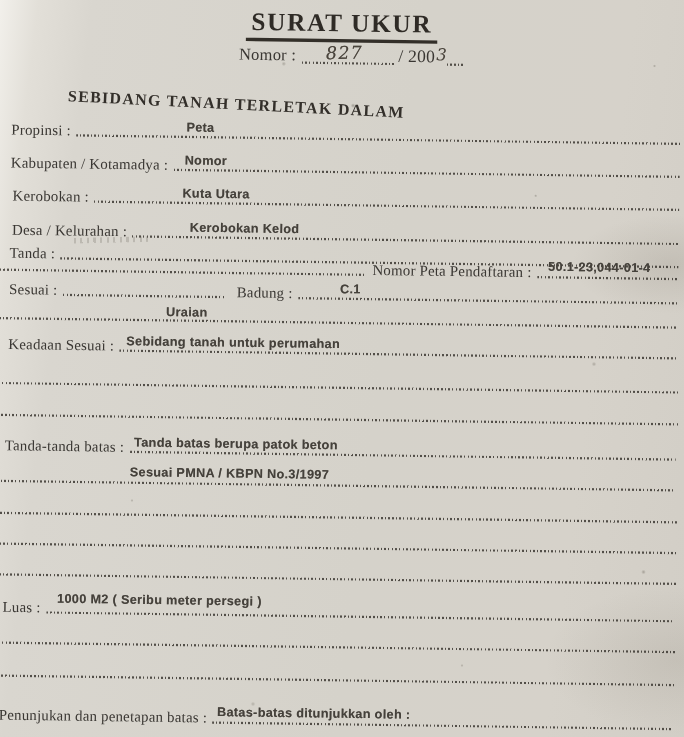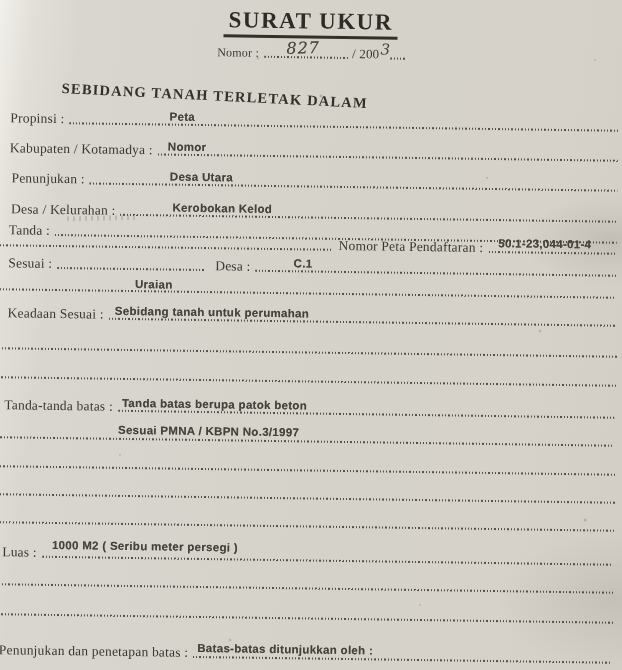--- a/index.html
+++ b/index.html
@@ -56,26 +56,26 @@
 <body>
 
 <div class="paper">
   <div class="content">
 
     <div class="title-wrap">
       <span class="title">SURAT UKUR</span>
     </div>
 
     <div class="nomor-row">
-      <span class="lbl" style="font-size:12px">Nomor :</span>
+      <span class="lbl" style="font-size:15px">Nomor :</span>
       <span class="fill fixed" style="width:84px;height:20px">
         <span class="dl dl-bg"></span>
         <span class="val hand" style="left:22px;bottom:3px;font-size:16px;font-weight:normal;letter-spacing:1px;transform:rotate(-2deg);font-family:'DejaVu Serif',serif">827</span>
       </span>
-      <span class="lbl" style="font-size:13px;padding:0 1px 0 4px">/ 200</span>
+      <span class="lbl" style="font-size:16px;padding:0 1px 0 4px">/ 200</span>
       <span class="hand" style="font-size:15px;transform:translateY(-3px)">3</span>
       <span class="fill fixed" style="width:16px;height:20px">
         <span class="dl dl-bg"></span>
       </span>
     </div>
 
     <div class="subheader">SEBIDANG TANAH TERLETAK DALAM</div>
 
     <div class="row" style="top:104px;left:12px;width:608px">
       <span class="lbl">Propinsi :</span>
@@ -87,24 +87,24 @@
 
     <div class="row" style="top:134px;left:12px;width:608px">
       <span class="lbl">Kabupaten / Kotamadya :</span>
       <span class="fill">
         <span class="dl dl-bg"></span>
         <span class="val" style="left:10px">Nomor</span>
       </span>
     </div>
 
     <div class="row" style="top:164px;left:14px;width:606px">
-      <span class="lbl">Penunjukan :</span>
-      <span class="fill">
-        <span class="dl dl-bg"></span>
-        <span class="val" style="left:80px">Desa Utara</span>
+      <span class="lbl">Kerobokan :</span>
+      <span class="fill">
+        <span class="dl dl-bg"></span>
+        <span class="val" style="left:80px">Kuta Utara</span>
       </span>
     </div>
 
     <div class="row" style="top:195px;left:14px;width:606px">
       <span class="lbl">Desa / Kelurahan :</span>
       <span class="fill">
         <span class="dl dl-bg"></span>
         <span class="val" style="left:52px">Kerobokan Kelod</span>
       </span>
     </div>
@@ -127,31 +127,31 @@
         <span class="dl dl-bg"></span>
         <span class="val" style="left:10px;bottom:6px">50.1-23,044-01-4</span>
       </span>
     </div>
 
     <div class="row" style="top:249px;left:12px;width:608px">
       <span class="lbl">Sesuai :</span>
       <span class="fill fixed" style="width:148px">
         <span class="dl dl-bg"></span>
       </span>
-      <span class="lbl" style="padding-left:10px">Desa :</span>
+      <span class="lbl" style="padding-left:10px">Badung :</span>
       <span class="fill">
         <span class="dl dl-bg"></span>
         <span class="val" style="left:38px">C.1</span>
       </span>
     </div>
 
     <div class="row" style="top:271px;left:0;width:620px">
       <span class="fill">
         <span class="dl dl-bg"></span>
-        <span class="val" style="left:139px;bottom:4px">Uraian</span>
+        <span class="val" style="left:155px;bottom:4px">Uraian</span>
       </span>
     </div>
 
     <div class="row" style="top:299px;left:12px;width:608px">
       <span class="lbl">Keadaan Sesuai :</span>
       <span class="fill">
         <span class="dl dl-bg"></span>
         <span class="val" style="left:6px">Sebidang tanah untuk perumahan</span>
       </span>
     </div>

